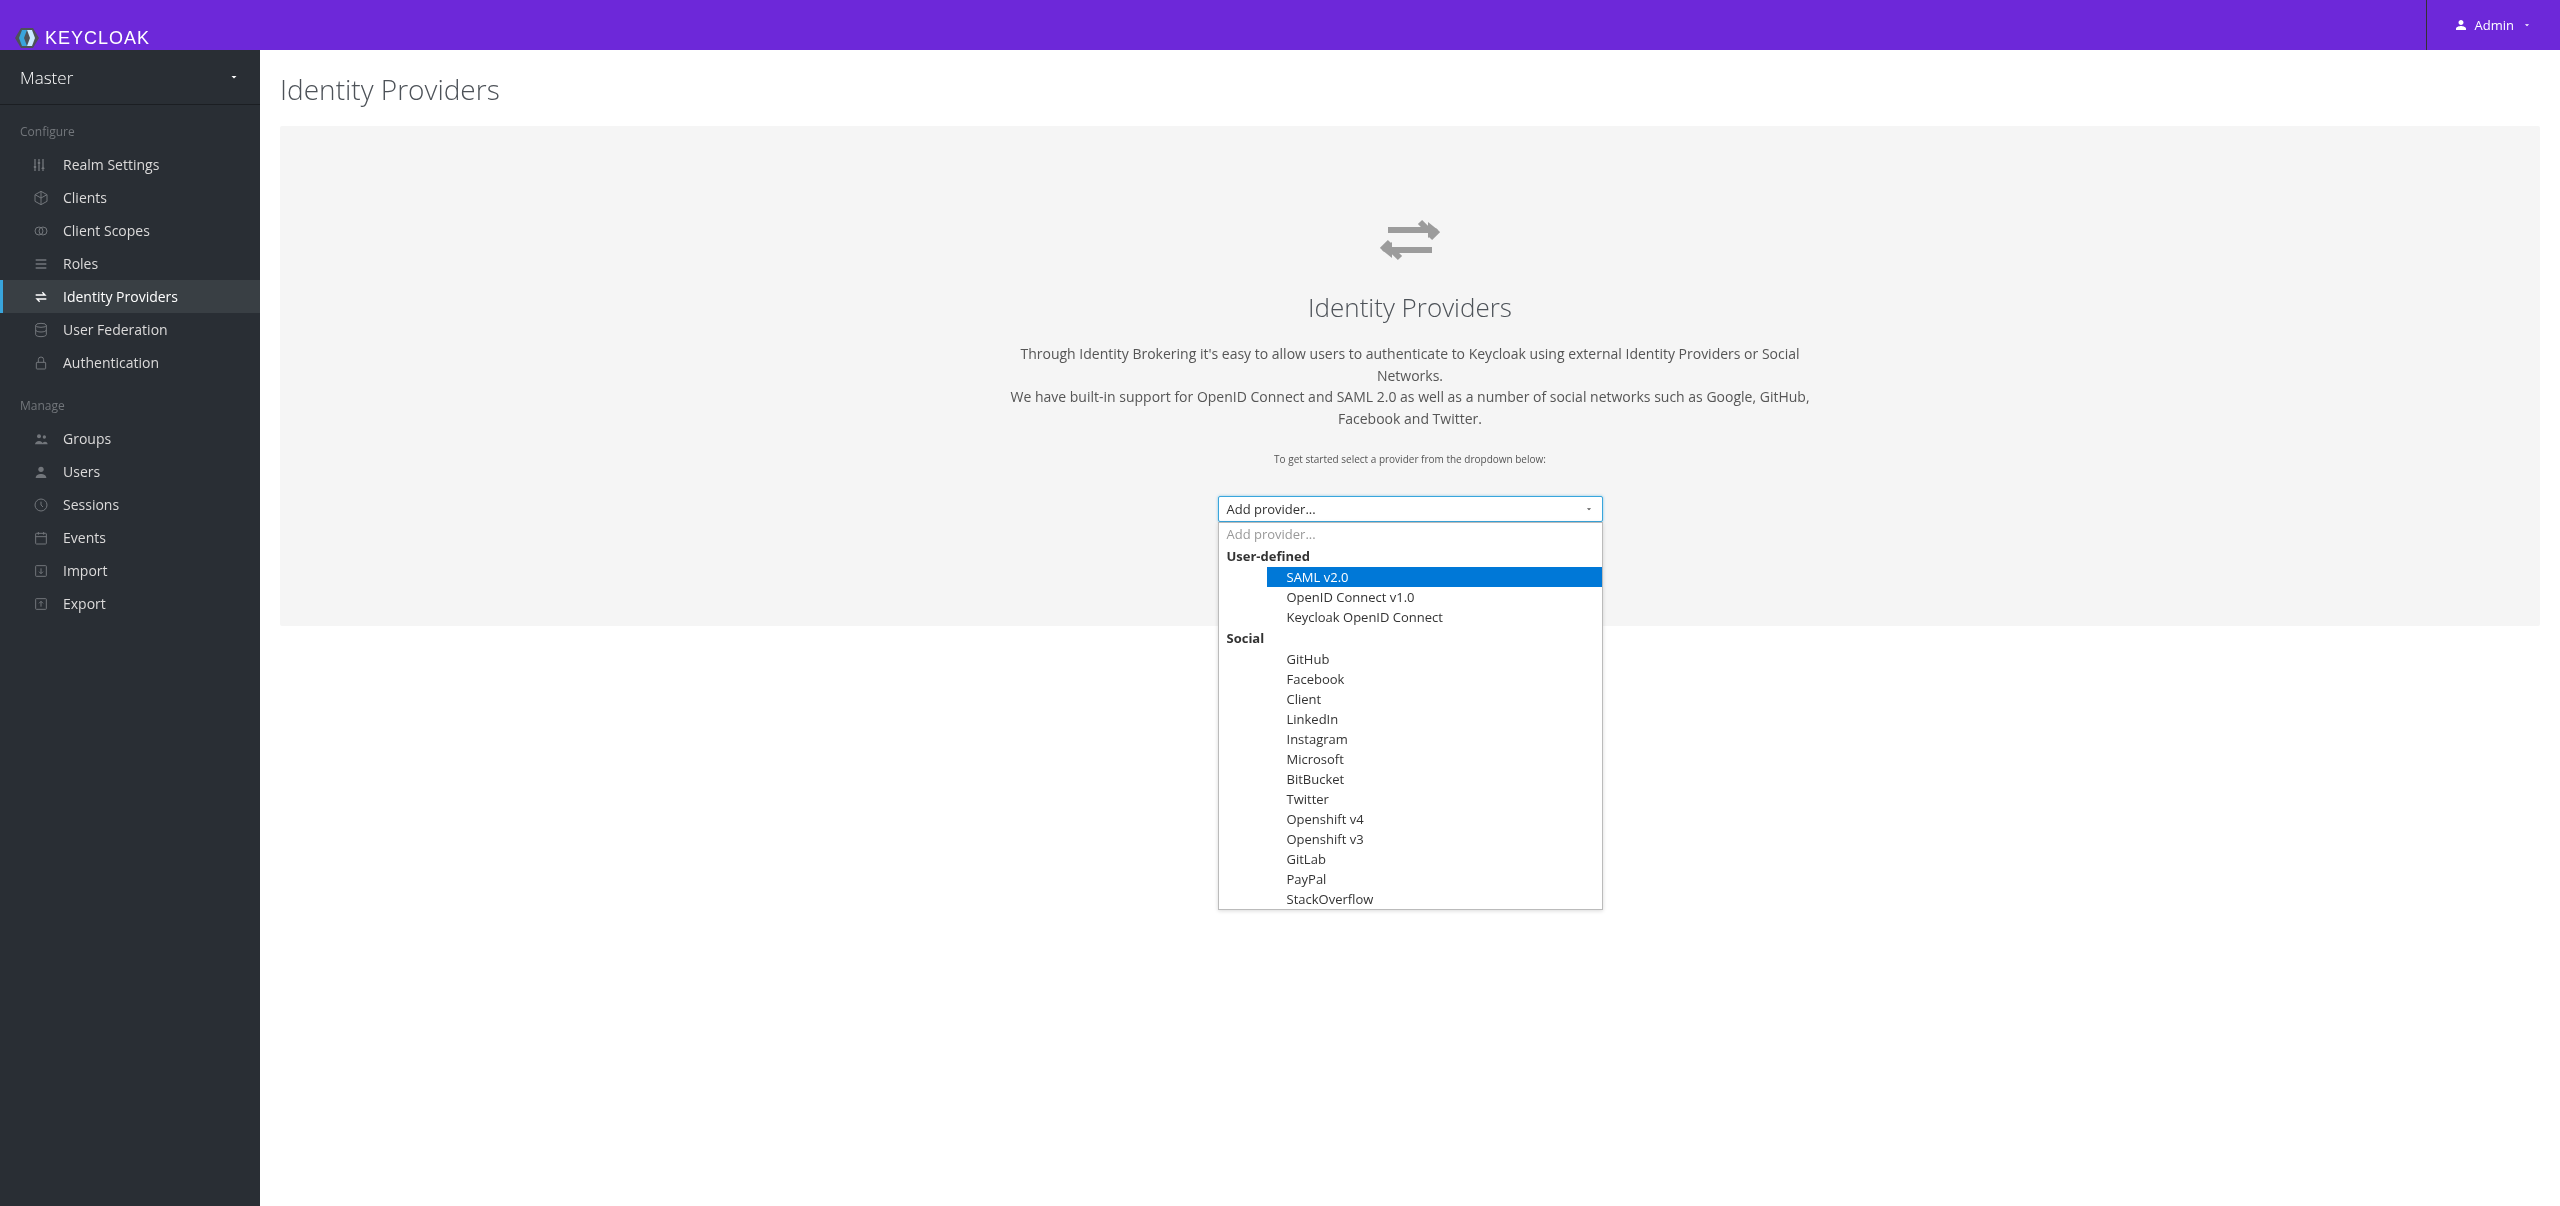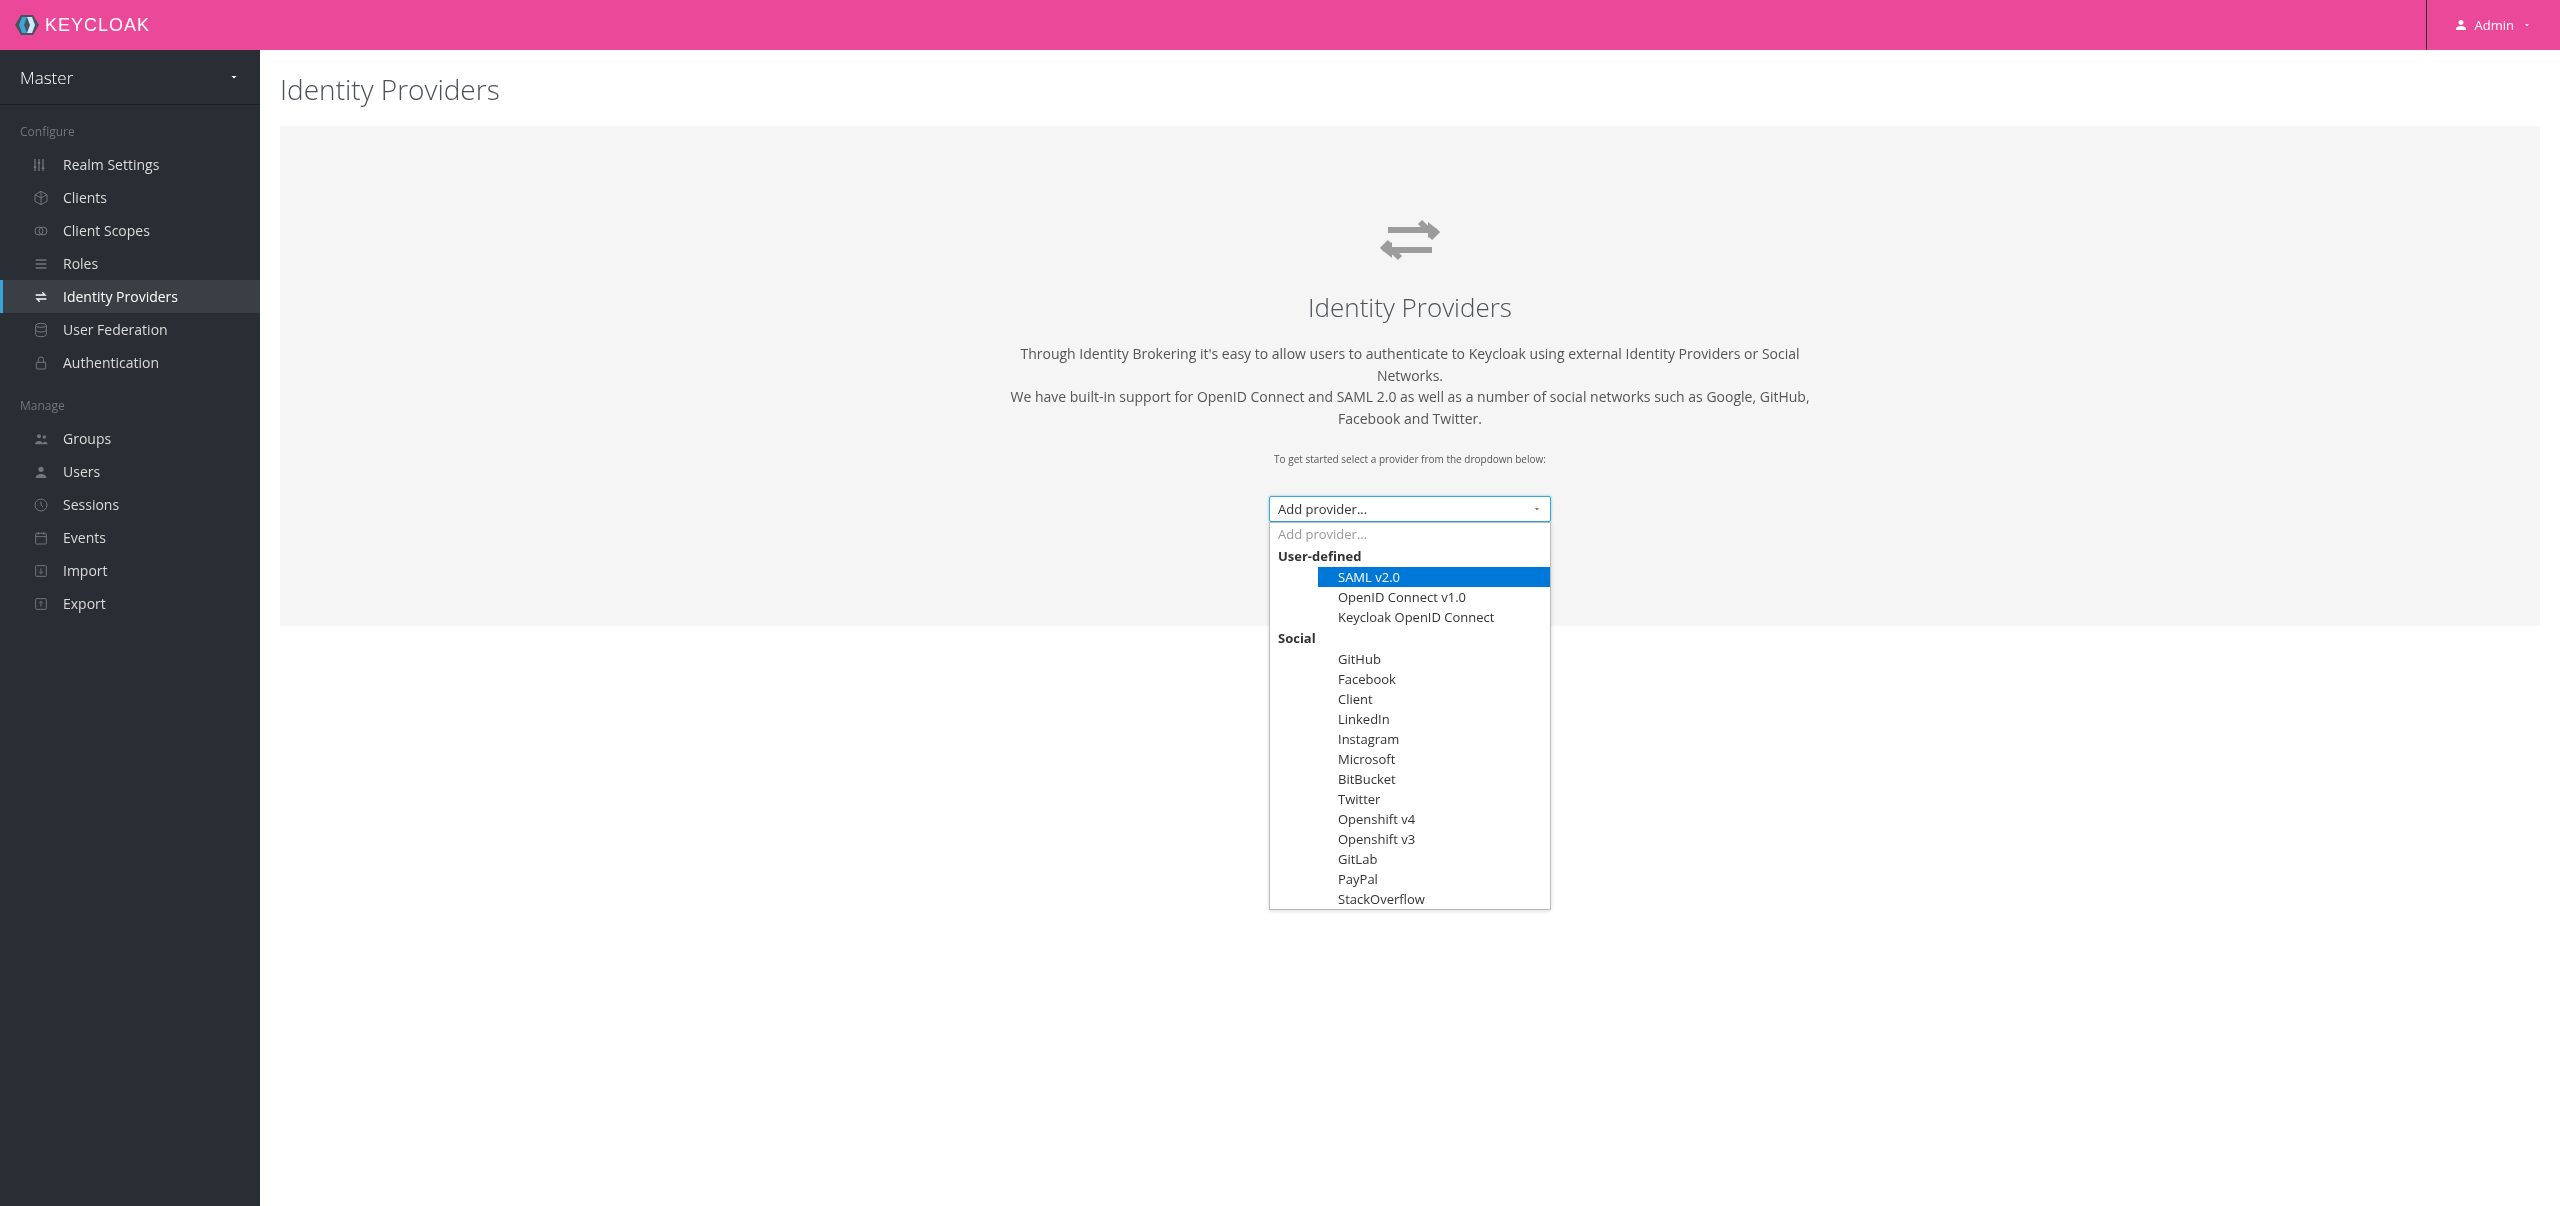--- a/index.html
+++ b/index.html
@@ -1,19 +1,19 @@
 <!DOCTYPE html>
 <html><head>
 <meta charset="utf-8">
 <style>
 * { margin: 0; padding: 0; box-sizing: border-box; }
 body { font-family: "Open Sans", -apple-system, BlinkMacSystemFont, "Segoe UI", sans-serif; background: #fff; color: #333; width: 2560px; height: 1206px; transform-origin: 0 0; overflow: hidden; }
 
 
-.topbar { background: #ec4899; height: 50px; display: flex; align-items: center; justify-content: space-between; padding: 0 0 0 15px; }
+.topbar { background: #6d28d9; height: 50px; display: flex; align-items: flex-end; justify-content: space-between; padding: 0 0 0 15px; }
 .logo { display: flex; align-items: center; gap: 6px; }
 .logo-icon { width: 24px; height: 24px; }
 .logo-text { color: #fff; font-weight: 300; letter-spacing: 1px; font-size: 18px; font-family: sans-serif; }
 .user-menu { border-left: 1px solid #333; height: 50px; display: flex; align-items: center; padding: 0 28px; color: #fff; font-size: 13px; gap: 8px; cursor: pointer; }
 .user-menu svg.uicon { width: 12px; height: 12px; }
 .user-menu svg.chev { width: 10px; height: 10px; }
 
 
 .shell { display: flex; height: calc(100% - 50px); }
 .sidebar { width: 260px; background: #292e34; color: #fff; flex-shrink: 0; }
@@ -28,21 +28,21 @@
 
 
 .main { flex: 1; background: #fff; padding: 20px 20px; overflow: auto; }
 .page-title { font-size: 28px; font-weight: 300; color: #4d5258; margin-bottom: 18px; }
 .panel { background: #f5f5f5; border-radius: 2px; padding: 90px 40px 60px 40px; min-height: 500px; }
 .empty-state { text-align: center; max-width: 820px; margin: 0 auto; }
 .empty-icon { width: 60px; height: 48px; margin: 0 auto 20px auto; color: #9c9c9c; }
 .empty-title { font-size: 26px; font-weight: 300; color: #4d5258; margin-bottom: 18px; }
 .empty-desc { font-size: 14px; color: #555; line-height: 1.55; margin-bottom: 22px; }
 .empty-hint { font-size: 10px; color: #555; margin-bottom: 30px; }
-.dropdown-wrap { position: relative; width: 282px; margin: 0 auto; }
+.dropdown-wrap { position: relative; width: 385px; margin: 0 auto; }
 .dropdown-trigger { width: 100%; height: 26px; background: #fff; border: 1px solid #39a5dc; box-shadow: 0 0 3px rgba(57,165,220,.6); border-radius: 2px; display: flex; align-items: center; justify-content: space-between; padding: 0 8px; font-size: 13px; color: #333; cursor: pointer; }
 .dropdown-trigger svg { width: 10px; height: 10px; color: #555; }
 .dropdown-list { position: absolute; top: 26px; left: 0; width: 100%; background: #fff; border: 1px solid #bbb; max-height: 500px; overflow: auto; z-index: 10; font-size: 13px; text-align: left; box-shadow: 0 1px 4px rgba(0,0,0,.15); }
 .dropdown-list .placeholder { padding: 2px 8px; color: #999; }
 .dropdown-list .group-label { padding: 2px 8px; font-weight: 700; color: #333; }
 .dropdown-list .opt { padding: 1px 8px 1px 20px; cursor: pointer; margin-left: 48px; }
 .dropdown-list .opt.highlight { background: #0078d7; color: #fff; }
 </style>
 </head>
 <body>

